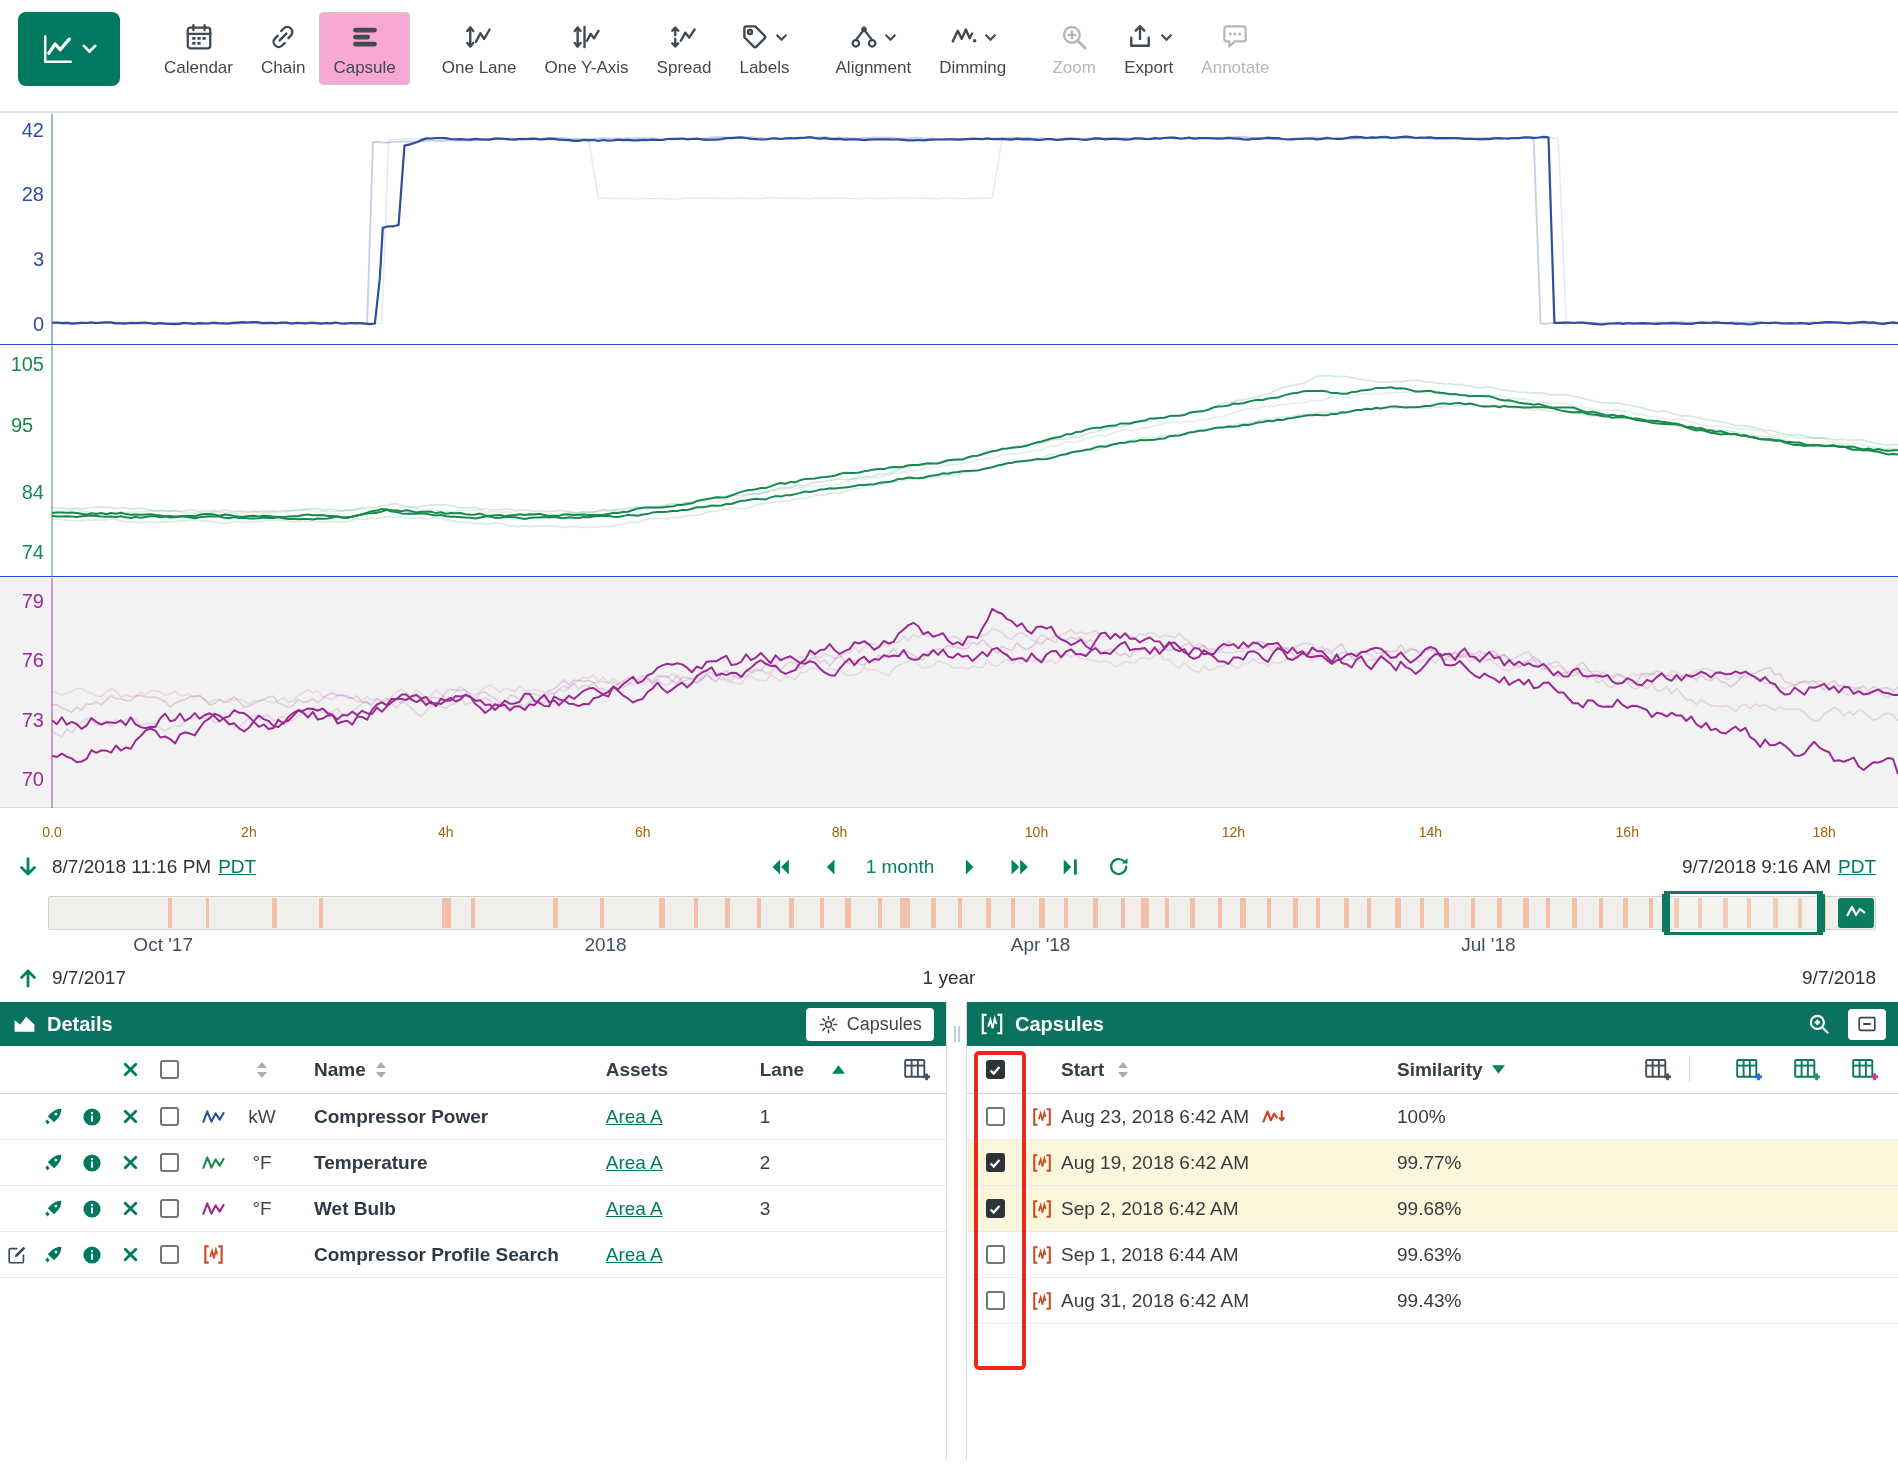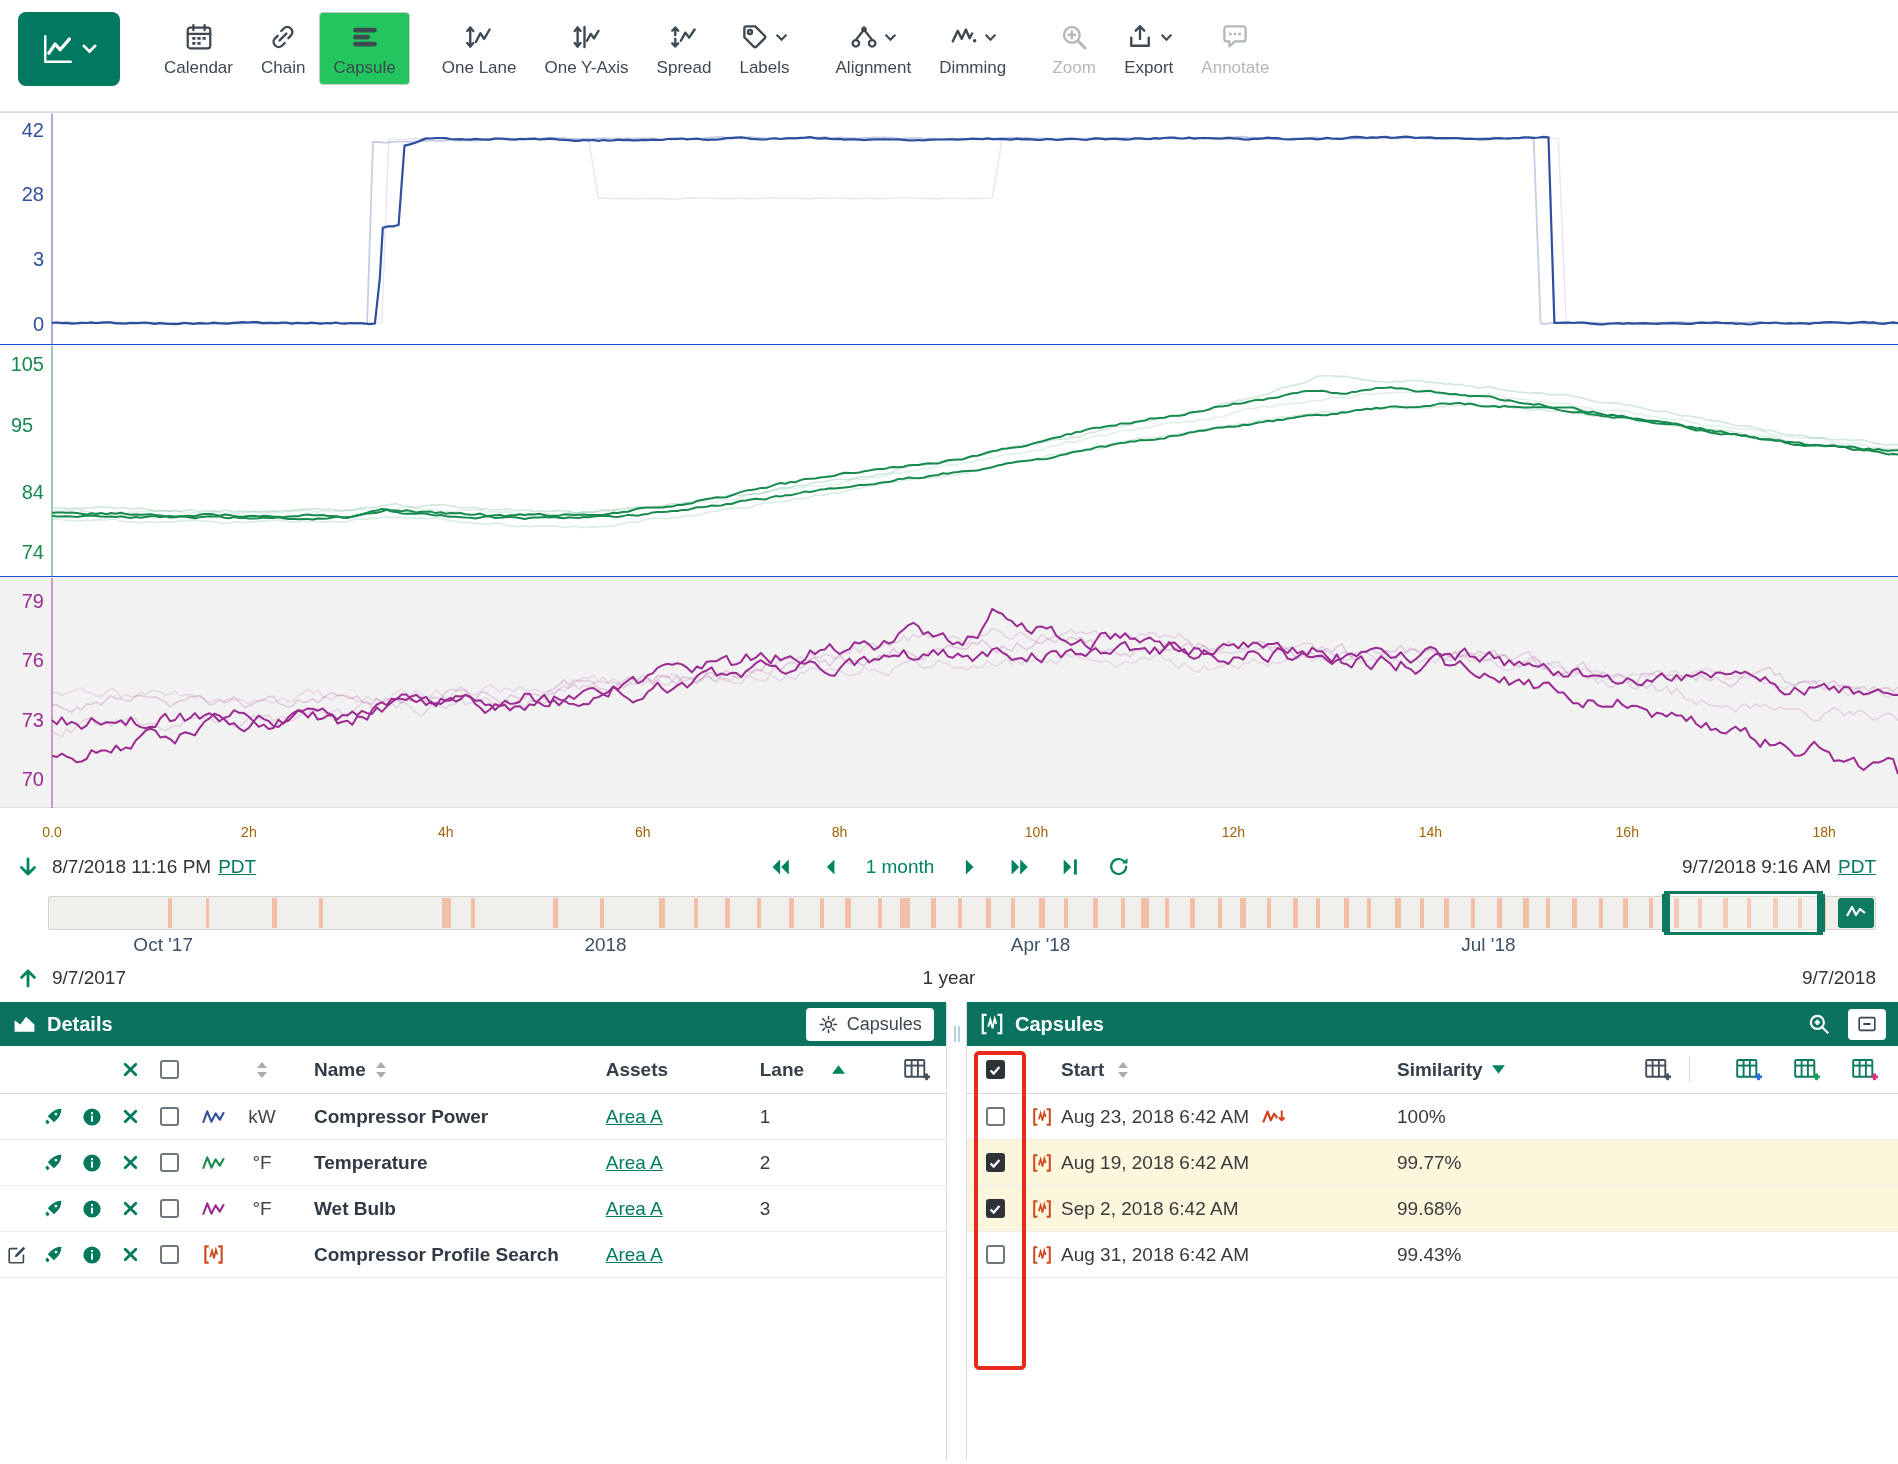--- a/index.html
+++ b/index.html
@@ -6,21 +6,21 @@
 html,body{width:1898px;height:1464px;overflow:hidden;background:#fff;
 font-family:"Liberation Sans",sans-serif;color:#3d4a55}
 a{cursor:pointer}
 svg{display:block}
 
 
 .toolbar{height:112px;display:flex;align-items:flex-start;padding:12px 10px 0 18px;border-bottom:1px solid #e3e3e3;background:#fff}
 .view-btn{width:102px;height:74px;background:#007960;border:none;border-radius:8px;display:flex;align-items:center;justify-content:center;gap:7px;margin-right:30px;cursor:pointer}
 .tb-item{display:flex;flex-direction:column;align-items:center;gap:5px;padding:8px 13px 6px;color:#3e4952;font-size:17px;border:1px solid transparent;border-radius:4px;cursor:pointer;min-width:72px}
 .tb-item svg{stroke:currentColor}
-.tb-item.active{background:#22c55e;border-color:#c9c9c9}
+.tb-item.active{background:#f9a8d4;border-color:#c9c9c9}
 .tb-item.disabled{color:#b2b8bd;cursor:default}
 .iconrow{display:flex;align-items:center;gap:5px;height:32px}
 .ml18{margin-left:18px}
 
 
 .lane{position:relative;height:232px;width:1898px}
 .lane svg.plot{position:absolute;left:0;top:0;width:1898px;height:232px}
 .lane+.lane{border-top:1px solid #1d4ed8}
 .lane.first{border-top:1px solid #d9dee3}
 .lane.gray{background:#f2f2f2;border-bottom:1px solid #ddd}
@@ -913,20 +913,37 @@
               <span class="cb"></span>
             </span>
     <span class="cell k-icon">
               <svg viewBox="0 0 24 24" width="22" height="22" fill="none" stroke="#cd4a1e" stroke-width="2.2">
                 <path d="M7 3.5H3.5v17H7"></path>
                 <path d="M17 3.5h3.5v17H17"></path>
                 <path d="M8.5 14.5l2-6.5 2 8 2-9 1.5 5" stroke-width="1.8"></path>
               </svg>
             </span>
     <span class="cell k-start">
+      <span>Sep 1, 2018 6:44 AM</span>
+
+    </span>
+    <span class="cell k-sim">99.63%</span>
+  </div>
+          <div class="krow">
+    <span class="cell k-check">
+              <span class="cb"></span>
+            </span>
+    <span class="cell k-icon">
+              <svg viewBox="0 0 24 24" width="22" height="22" fill="none" stroke="#cd4a1e" stroke-width="2.2">
+                <path d="M7 3.5H3.5v17H7"></path>
+                <path d="M17 3.5h3.5v17H17"></path>
+                <path d="M8.5 14.5l2-6.5 2 8 2-9 1.5 5" stroke-width="1.8"></path>
+              </svg>
+            </span>
+    <span class="cell k-start">
       <span>Aug 31, 2018 6:42 AM</span>
 
     </span>
     <span class="cell k-sim">99.43%</span>
   </div>
         </div>
       <div class="red-annotation"></div>
     </section>
   </div>
 </div>

